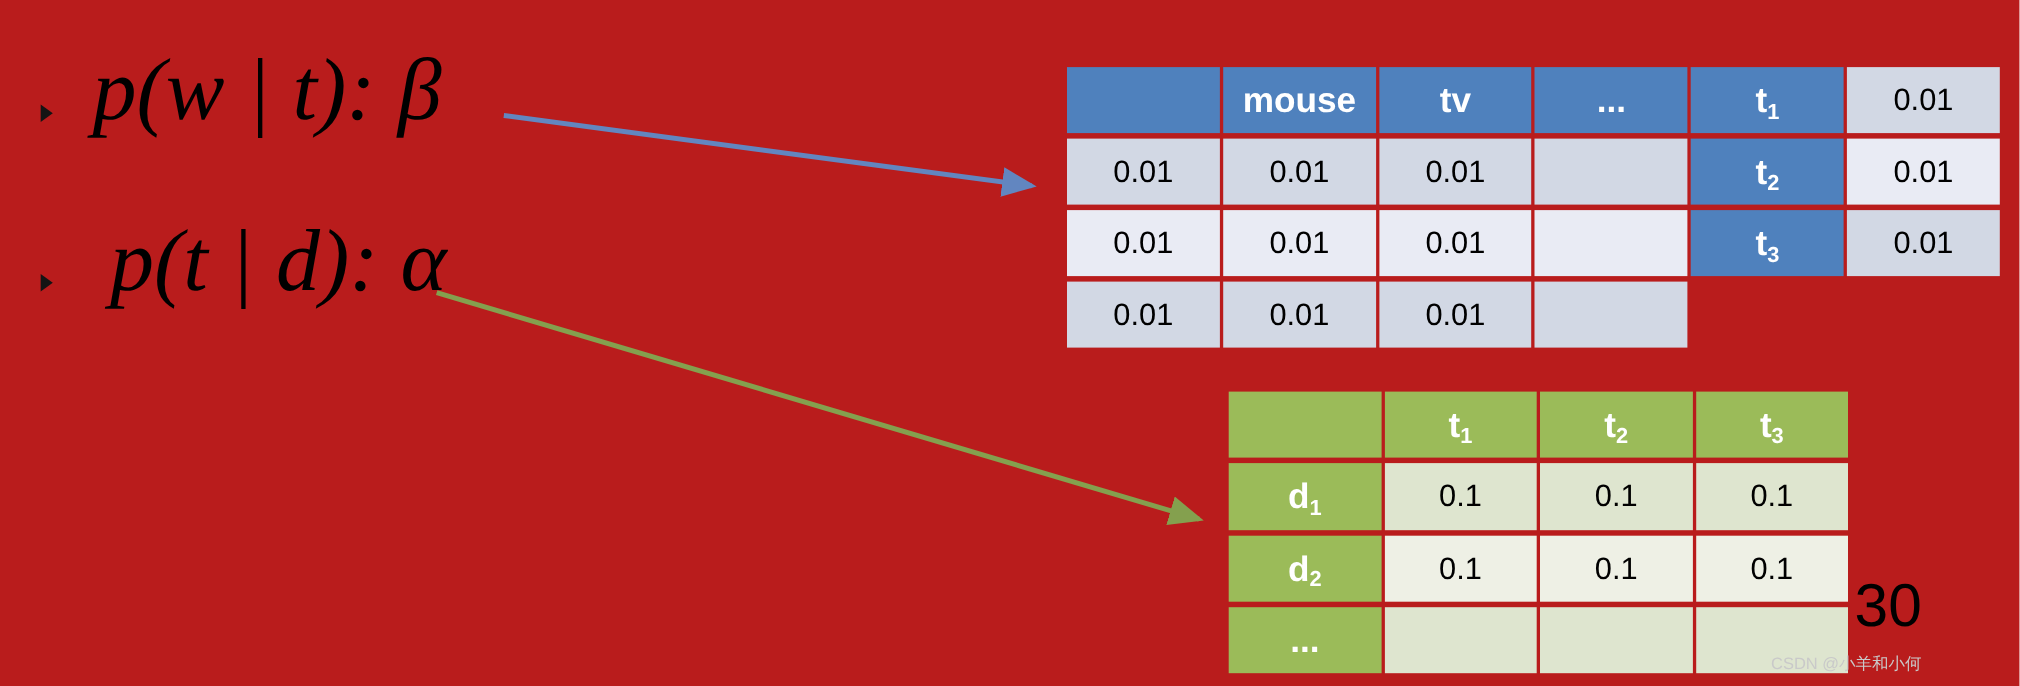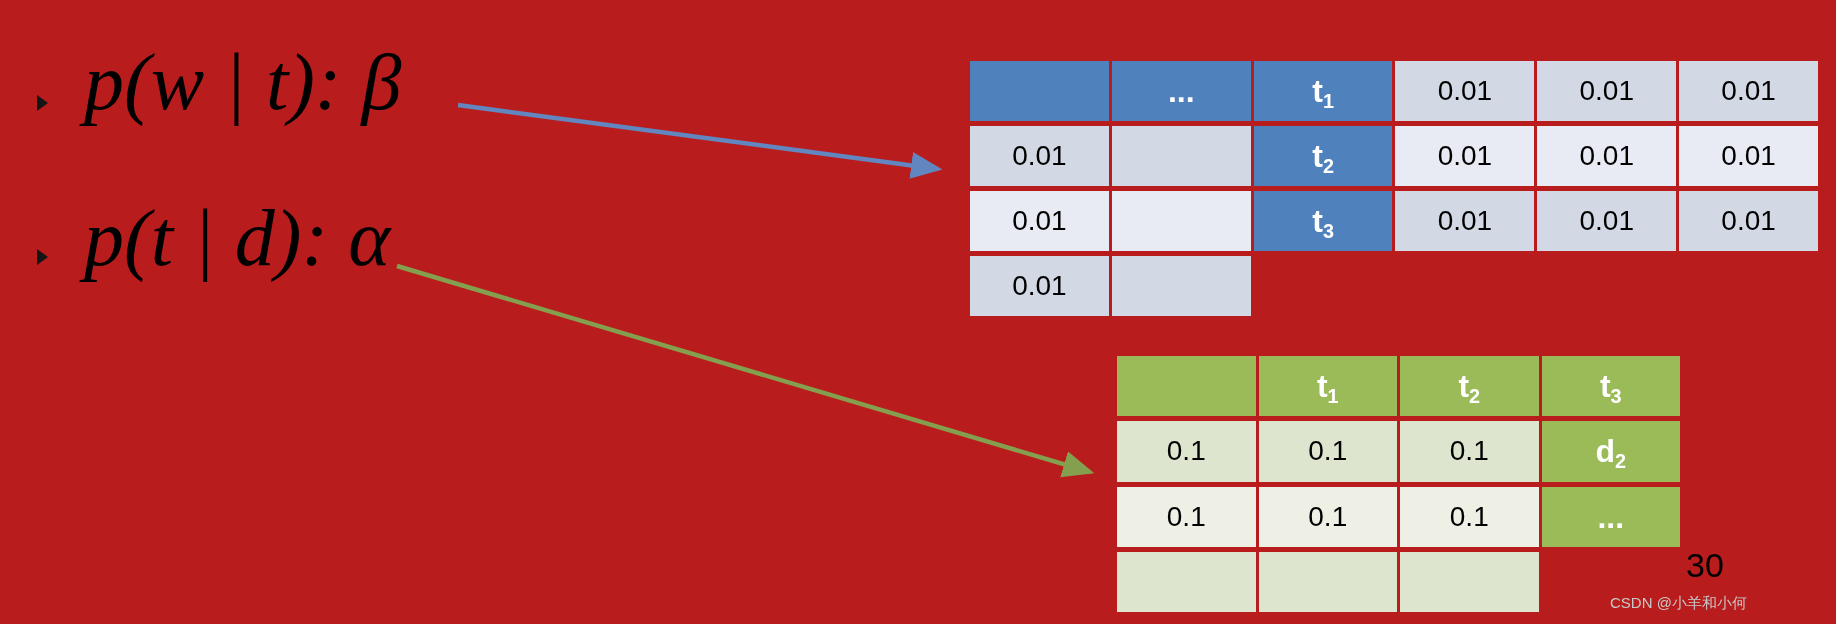--- a/index.html
+++ b/index.html
@@ -8,21 +8,21 @@
 
   
   .bullet-tri{position:absolute;width:0;height:0;
       border-top:8px solid transparent;border-bottom:8px solid transparent;
       border-left:11px solid #141414;}
   #bullet-1{left:37px;top:95px;}
   #bullet-2{left:37px;top:249px;}
   .formula{position:absolute;font-family:"Liberation Serif",serif;font-style:italic;
       font-size:80px;line-height:1;color:#000;white-space:nowrap;}
   #formula-beta{left:84px;top:42px;}
-  #formula-alpha{left:84px;top:198px;}
+  #formula-alpha{left:100px;top:198px;}
 
   
   .data-grid{position:absolute;display:grid;gap:5px 3px;}
   .cell{display:flex;align-items:center;justify-content:center;line-height:1;}
   .hdr{color:#ffffff;font-weight:bold;font-size:32px;}
   .val{color:#000000;font-size:28px;}
   .cell sub{font-size:0.62em;line-height:1;vertical-align:baseline;position:relative;top:0.28em;}
 
   
   #beta-table{left:970px;top:61px;width:848px;height:255px;
@@ -35,21 +35,21 @@
   #alpha-table{left:1117px;top:356px;width:563px;height:256px;
       grid-template-columns:repeat(4,1fr);grid-template-rows:repeat(4,1fr);}
   .green-hd{background:#9bbb59;}
   .g-dark{background:#dee5cf;}
   .g-light{background:#eef0e5;}
 
   
   .overlay{position:absolute;left:0;top:0;pointer-events:none;}
 
   
-  #page-number{position:absolute;left:1686px;top:546px;font-size:34px;color:#000;}
+  #page-number{position:absolute;left:1686px;top:518px;font-size:55px;color:#000;}
   #watermark{position:absolute;left:1610px;top:594px;font-size:15px;color:#c9c9c9;}
 </style>
 </head>
 <body>
 
 <div class="slide">
 
   <span class="bullet-tri" id="bullet-1"></span>
   <div class="formula" id="formula-beta">p(w | t): β</div>
 
@@ -65,20 +65,26 @@
         <path d="M0,0 L7,3 L0,6 Z" fill="#84a04e"></path>
       </marker>
     </defs>
     <line x1="458" y1="105" x2="938" y2="169" stroke-width="4.5" marker-end="url(#ah-b)" stroke="#6286c0"></line>
     <line x1="397" y1="266" x2="1090" y2="472" stroke-width="4.5" marker-end="url(#ah-g)" stroke="#84a04e"></line>
   </svg>
 
   <div class="data-grid" id="beta-table">
     <div class="cell hdr blue-hd">
         <span><span></span><sub></sub></span>
+      </div>
+    <div class="cell hdr blue-hd">
+        <span><span>mouse</span><sub></sub></span>
+      </div>
+    <div class="cell hdr blue-hd">
+        <span><span>tv</span><sub></sub></span>
       </div>
     <div class="cell hdr blue-hd">
         <span><span>...</span><sub></sub></span>
       </div>
 
     <div class="cell hdr blue-hd">
         <span><span>t</span><sub>1</sub></span>
       </div>
     <div class="cell val b-dark">0.01</div>
     <div class="cell val b-dark">0.01</div>
@@ -112,20 +118,23 @@
     <div class="cell hdr green-hd">
         <span><span>t</span><sub>1</sub></span>
       </div>
     <div class="cell hdr green-hd">
         <span><span>t</span><sub>2</sub></span>
       </div>
     <div class="cell hdr green-hd">
         <span><span>t</span><sub>3</sub></span>
       </div>
 
+    <div class="cell hdr green-hd">
+        <span><span>d</span><sub>1</sub></span>
+      </div>
     <div class="cell val g-dark">0.1</div>
     <div class="cell val g-dark">0.1</div>
     <div class="cell val g-dark">0.1</div>
 
     <div class="cell hdr green-hd">
         <span><span>d</span><sub>2</sub></span>
       </div>
     <div class="cell val g-light">0.1</div>
     <div class="cell val g-light">0.1</div>
     <div class="cell val g-light">0.1</div>

